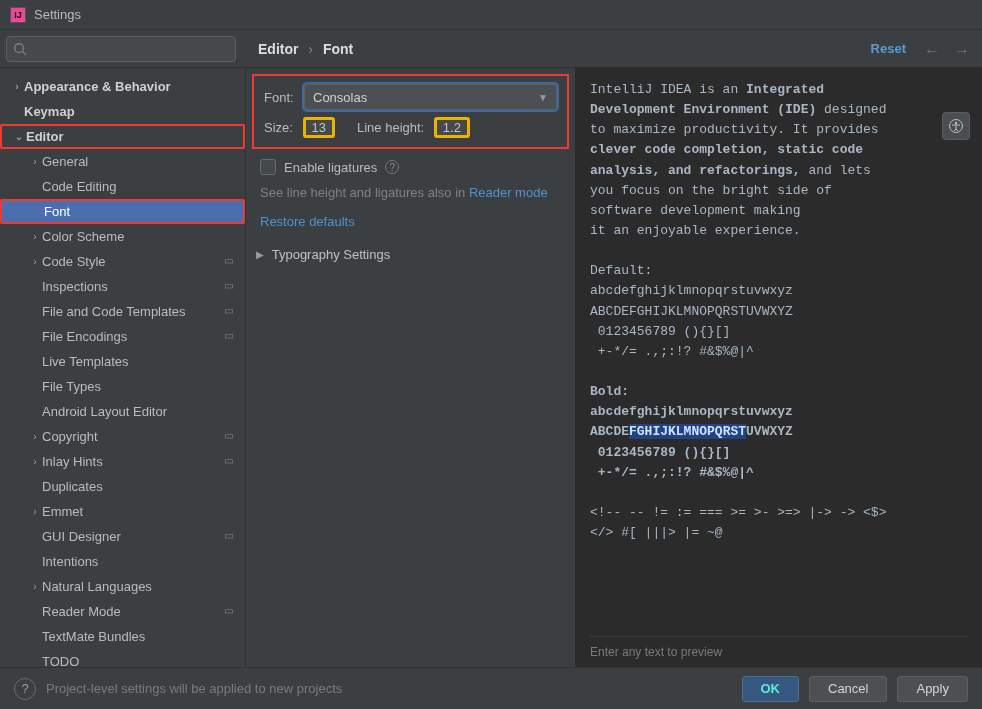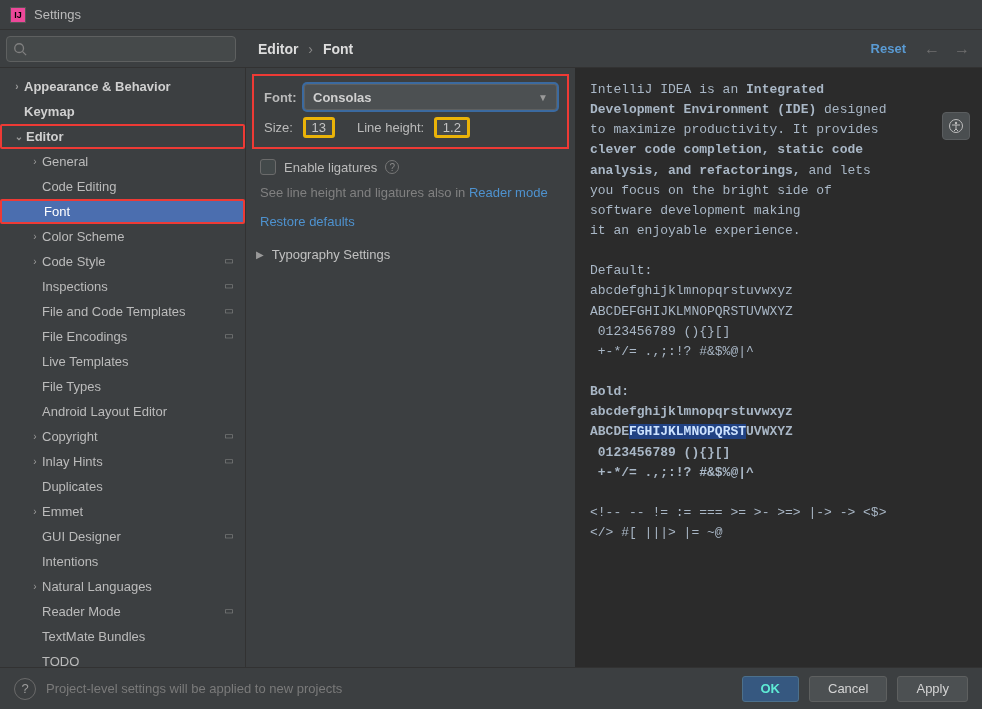--- a/index.html
+++ b/index.html
@@ -111,21 +111,20 @@
   }
   .red-box {
     border:2px solid #ee3a35;
     padding: 8px 10px 12px 10px;
     margin-bottom:10px;
   }
   .row-field {
     display:flex;
     align-items:center;
     margin-bottom:10px;
-    font-weight:bold;
   }
   .row-field label { width:40px; color:#bbbbbb;}
   .combo {
     flex:1;
     height:26px;
     background:#4c5052;
     border:1px solid #5e6060;
     border-radius:3px;
     display:flex;
     align-items:center;
@@ -430,20 +429,21 @@
 <span> +-*/= .,;:!? #&amp;$%@|^</span>
 
 <b>Bold:</b>
 <b>abcdefghijklmnopqrstuvwxyz</b>
 <b><span>ABCDE</span><span class="hl">FGHIJKLMNOPQRST</span><span>UVWXYZ</span></b>
 <b> 0123456789 (){}[]</b>
 <b> +-*/= .,;:!? #&amp;$%@|^</b>
 
 <span>&lt;!-- -- != := === &gt;= &gt;- &gt;=&gt; |-&gt; -&gt; &lt;$&gt;</span>
 <span>&lt;/&gt; #[ |||&gt; |= ~@</span></div>
+      <div class="preview-input-hint">Enter any text to preview</div>
     </div>
   </div>
 </div>
 
 <div class="footer">
   <div class="qmark">?</div>
   <div class="footer-note">Project-level settings will be applied to new projects</div>
   <div class="spacer"></div>
   <div class="btn primary">OK</div>
   <div class="btn">Cancel</div>

